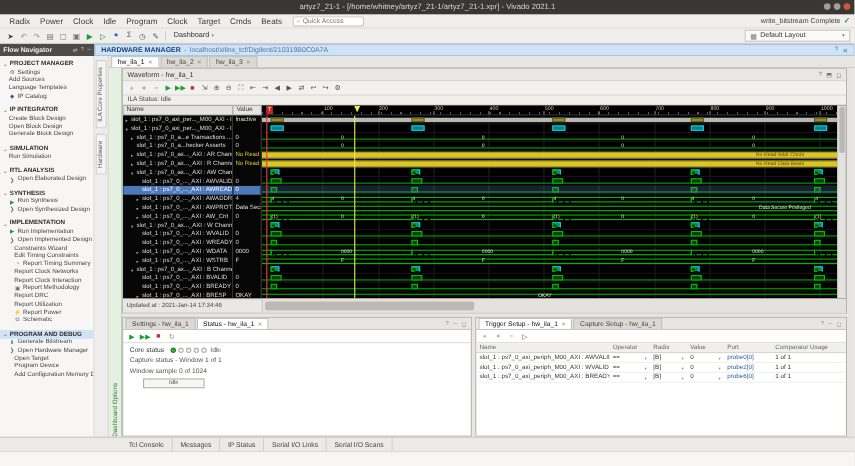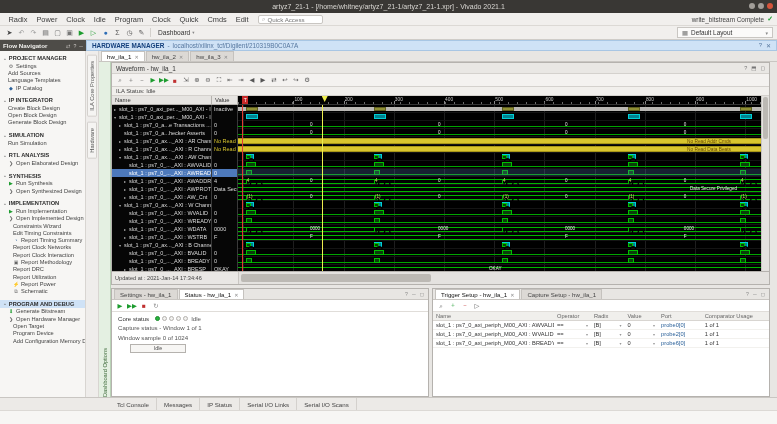--- a/index.html
+++ b/index.html
@@ -136,21 +136,21 @@
   <div id="titlebar">
     <span>artyz7_21-1 - [/home/whitney/artyz7_21-1/artyz7_21-1.xpr] - Vivado 2021.1</span>
     <span id="winbtns">
         <span class="winbtn" style="background: rgb(161, 157, 152);"></span>
         <span class="winbtn" style="background: rgb(161, 157, 152);"></span>
         <span class="winbtn" style="background: rgb(212, 83, 59);"></span>
       </span>
   </div>
 
   <div id="menubar">
-    <span id="menuitems"><span class="mitem">Radix</span><span class="mitem">Power</span><span class="mitem">Clock</span><span class="mitem">Idle</span><span class="mitem">Program</span><span class="mitem">Clock</span><span class="mitem">Quick</span><span class="mitem">Cmds</span><span class="mitem">Edit</span></span>
+    <span id="menuitems"><span class="mitem">Radix</span><span class="mitem">Power</span><span class="mitem">Clock</span><span class="mitem">Idle</span><span class="mitem">Program</span><span class="mitem">Clock</span><span class="mitem">Target</span><span class="mitem">Cmds</span><span class="mitem">Beats</span></span>
     <span id="quickbox">
       <span class="mag">⌕</span>
       <input placeholder="Quick Access" style="">
     </span>
     <span id="menustatus">
       <span>write_bitstream Complete</span>
       <span class="okcheck">✓</span>
     </span>
   </div>
 

